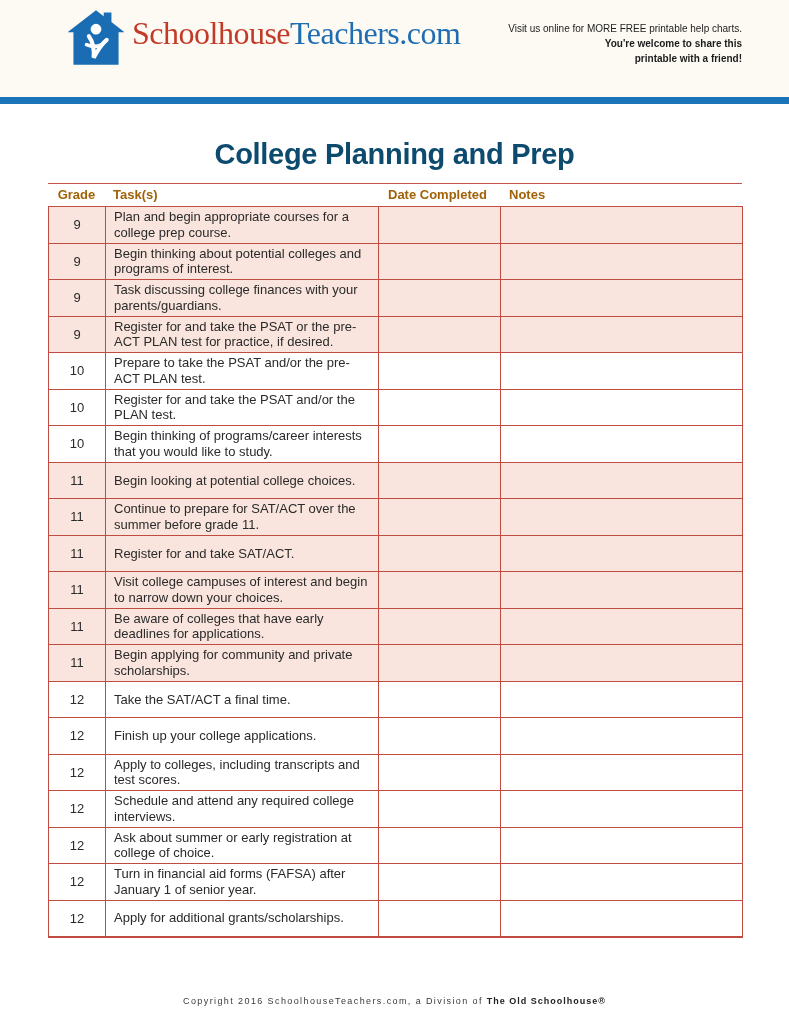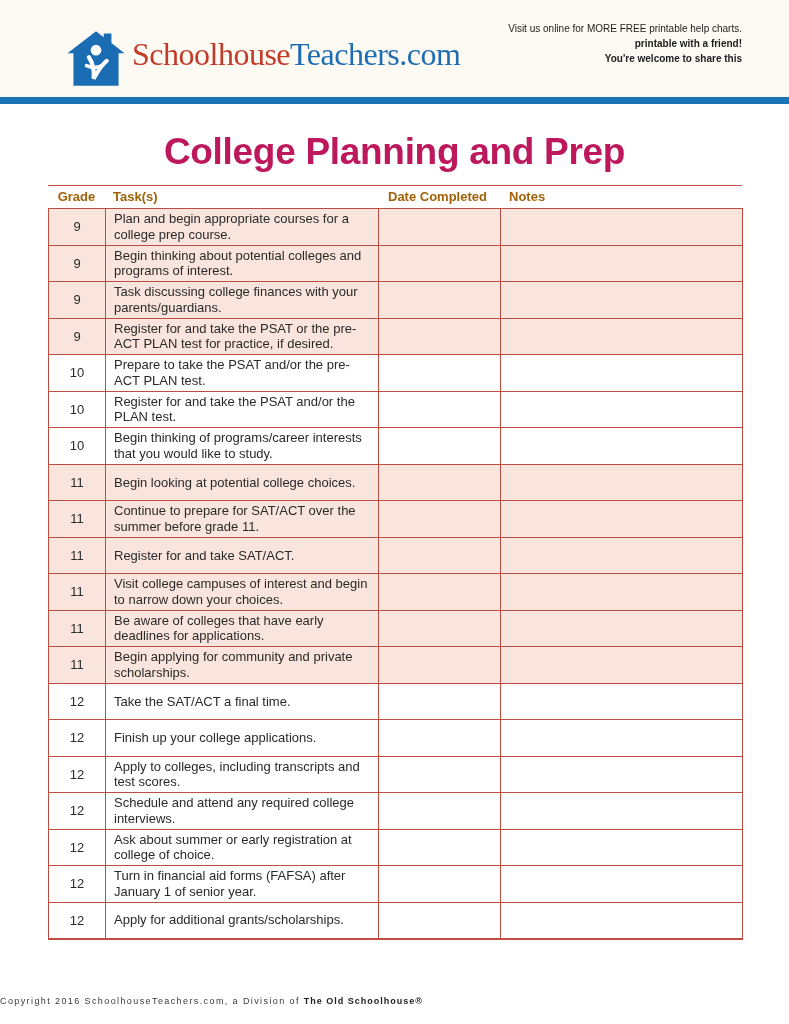--- a/index.html
+++ b/index.html
@@ -16,21 +16,21 @@
 
   
   .masthead {
     position: relative;
     height: 97px;
     background: #fdfaf3;
   }
   .logo {
     position: absolute;
     left: 66px;
-    top: 30px;
+    top: 9px;
     display: flex;
     align-items: flex-start;
   }
   .house { display: inline-block; width: 60px; height: 57px; margin-right: 6px; }
   .brand-wrap { padding-top: 8px; }
   .brand {
     font-family: "Liberation Serif", "DejaVu Serif", serif;
     font-size: 32px;
     line-height: 1;
     letter-spacing: -0.5px;
@@ -54,26 +54,26 @@
     font-size: 10px;
     line-height: 15px;
     color: #1c1c1c;
   }
   .promo-bold { font-weight: bold; }
 
   .blue-bar { height: 7px; background: #1a74ba; }
 
   
   .title {
-    margin-top: 27px;
+    margin-top: 34px;
     text-align: center;
-    font-size: 37px;
+    font-size: 29px;
     font-weight: bold;
     letter-spacing: -0.3px;
-    color: #be185d;
+    color: #0c4a6e;
   }
 
   
   .table-wrap { margin: 12px 47px 0 48px; width: 694px; }
 
   .col-head {
     display: grid;
     grid-template-columns: 57px 273px 122px 242px;
     border-top: 1.5px solid #c4544a;
     padding: 3px 0 4px 0;
@@ -101,20 +101,21 @@
   .task-table tr:last-child td { border-bottom-width: 2px; }
   td.grade { text-align: center; }
   td.task  { padding: 2px 6px 2px 8px; line-height: 15.5px; }
   tr.shaded td { background: #f9e5dd; }
 
   
   .copyright {
     position: absolute;
     left: 0; right: 0;
     bottom: 18px;
+    text-align: center;
     font-size: 9px;
     letter-spacing: 1.4px;
     color: #3a3a3a;
   }
   .copyright b { letter-spacing: 1px; color: #222; }
 </style>
 </head>
 <body>
 
 <div class="page">
@@ -131,22 +132,22 @@
       </span>
       <div class="brand-wrap">
         <div class="brand">
           <span class="brand-red">Schoolhouse</span><span class="brand-blue">Teachers.com</span>
         </div>
       </div>
     </div>
 
     <div class="promo">
       <div class="promo-line1">Visit us online for MORE FREE printable help charts.</div>
+      <div class="promo-bold">You're welcome to share this</div>
       <div class="promo-bold">printable with a friend!</div>
-      <div class="promo-bold">You're welcome to share this</div>
     </div>
   </header>
 
   <div class="blue-bar"></div>
 
   <main>
     <h1 class="title">College Planning and Prep</h1>
 
     <div class="table-wrap">
       <div class="col-head">

